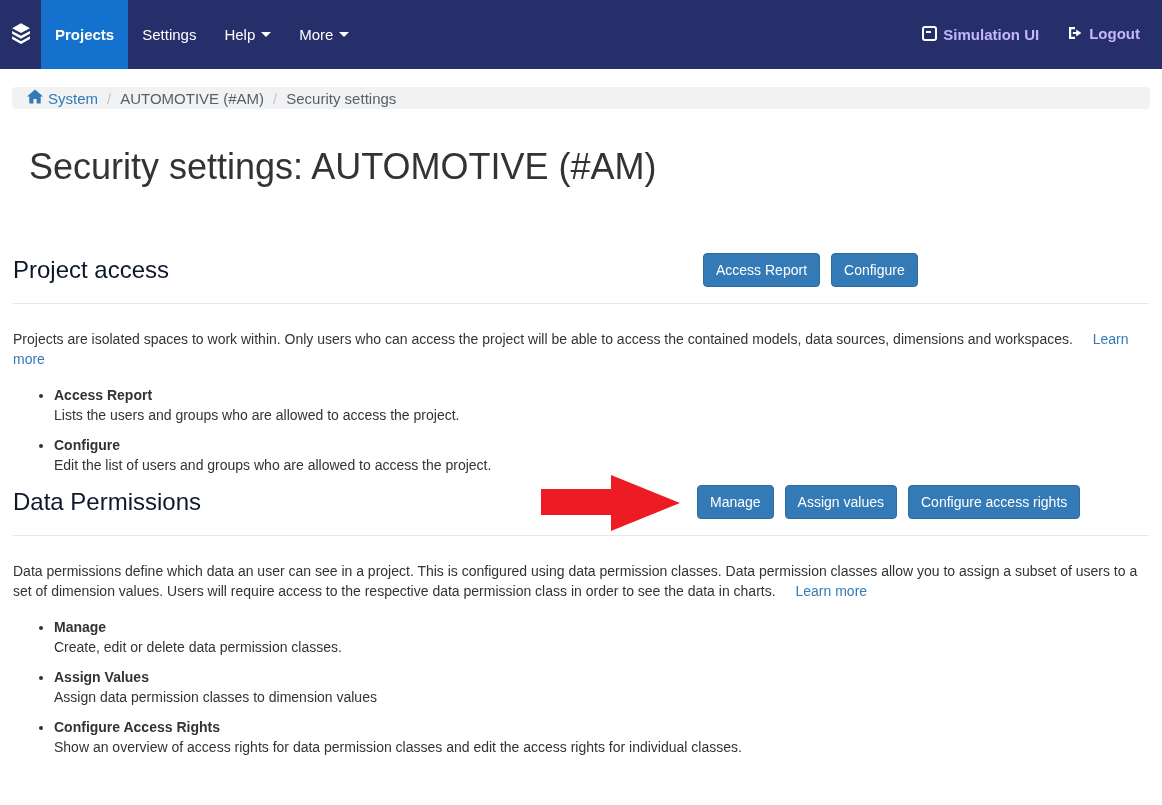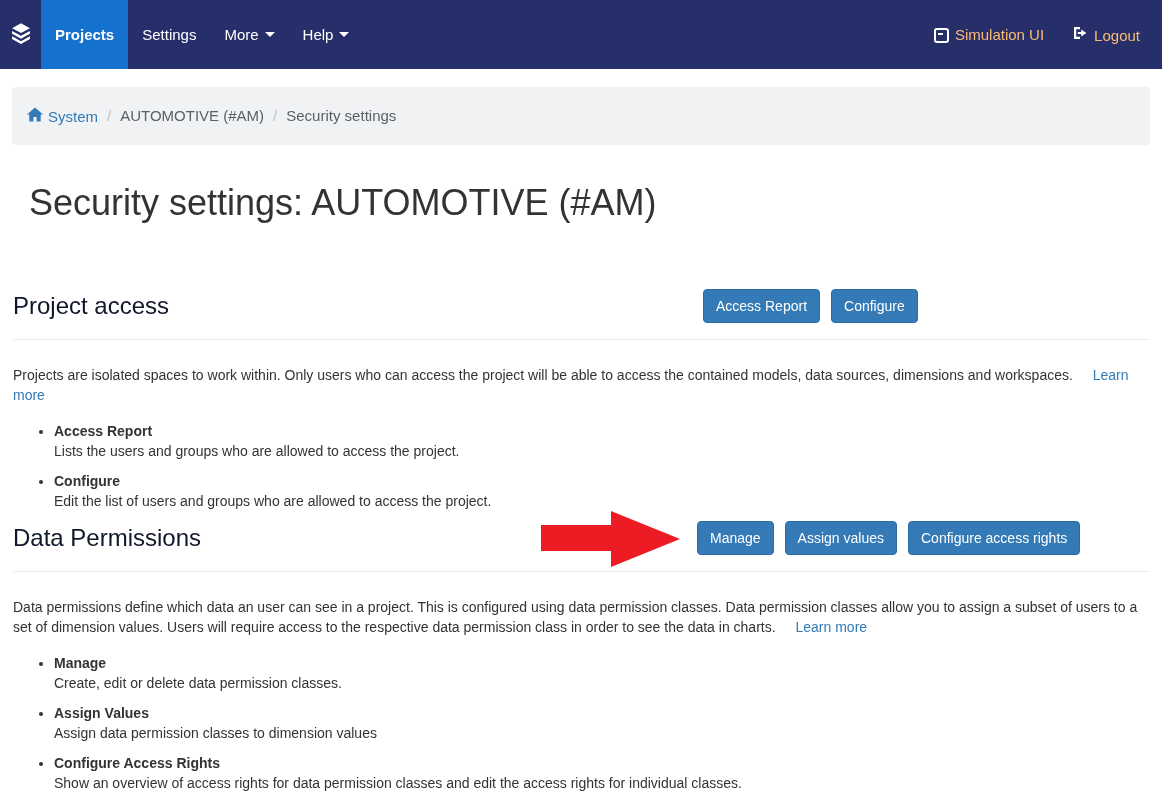--- a/index.html
+++ b/index.html
@@ -50,26 +50,27 @@
   }
   .navbar-right {
     margin-left: auto;
     display: flex;
     align-items: center;
     padding-right: 22px;
     color: #fff;
   }
   .nav-util {
     display: flex;
-    align-items: flex-end;
+    align-items: flex-start;
     gap: 6px;
-    color: #fdba74;
+    color: #c4b5fd;
     font-size: 15px;
     cursor: pointer;
     text-decoration: none;
+    font-weight: bold;
   }
   .nav-util + .nav-util { margin-left: 28px; }
   .sim-icon {
     width: 15px; height: 15px;
     border: 2px solid #fff;
     border-radius: 3px;
     position: relative;
   }
   .sim-icon::after {
     content: "";
@@ -77,24 +78,24 @@
     left: 2px; top: 3px;
     width: 5px; height: 2px;
     background: #fff;
   }
 
   
   .breadcrumb {
     margin: 18px 12px 0 12px;
     background: #f0f2f4;
     border-radius: 4px;
-    padding: 20px 15px;
+    padding: 2px 15px;
     font-size: 15px;
     display: flex;
-    align-items: flex-start;
+    align-items: flex-end;
   }
   .crumb-link { color: #337ab7; text-decoration: none; cursor: pointer; display: flex; align-items: center; gap: 5px; }
   .crumb-plain { color: #5a5f66; }
   .crumb-sep { color: #c0c4c9; padding: 0 9px; }
 
   
   .container { padding: 0 13px; }
   .page-title {
     font-size: 36px;
     font-weight: normal;
@@ -181,25 +182,25 @@
         <path d="M16 4 L27 10 L16 16 L5 10 Z"></path>
         <path d="M5 13.5 L16 19.5 L27 13.5 L27 17 L16 23 L5 17 Z"></path>
         <path d="M5 20 L16 26 L27 20 L27 23.5 L16 29.5 L5 23.5 Z"></path>
       </svg>
     </span>
   </div>
   <div class="nav-left">
     <a class="nav-link active">Projects</a>
     <a class="nav-link">Settings</a>
     <a class="nav-link">
-        <span>More</span>
+        <span>Help</span>
         <span class="caret"></span>
       </a>
     <a class="nav-link">
-        <span>Help</span>
+        <span>More</span>
         <span class="caret"></span>
       </a>
   </div>
   <div class="navbar-right">
     <a class="nav-util">
       <span class="sim-icon"></span>
       <span>Simulation UI</span>
     </a>
     <a class="nav-util">
       <span>

